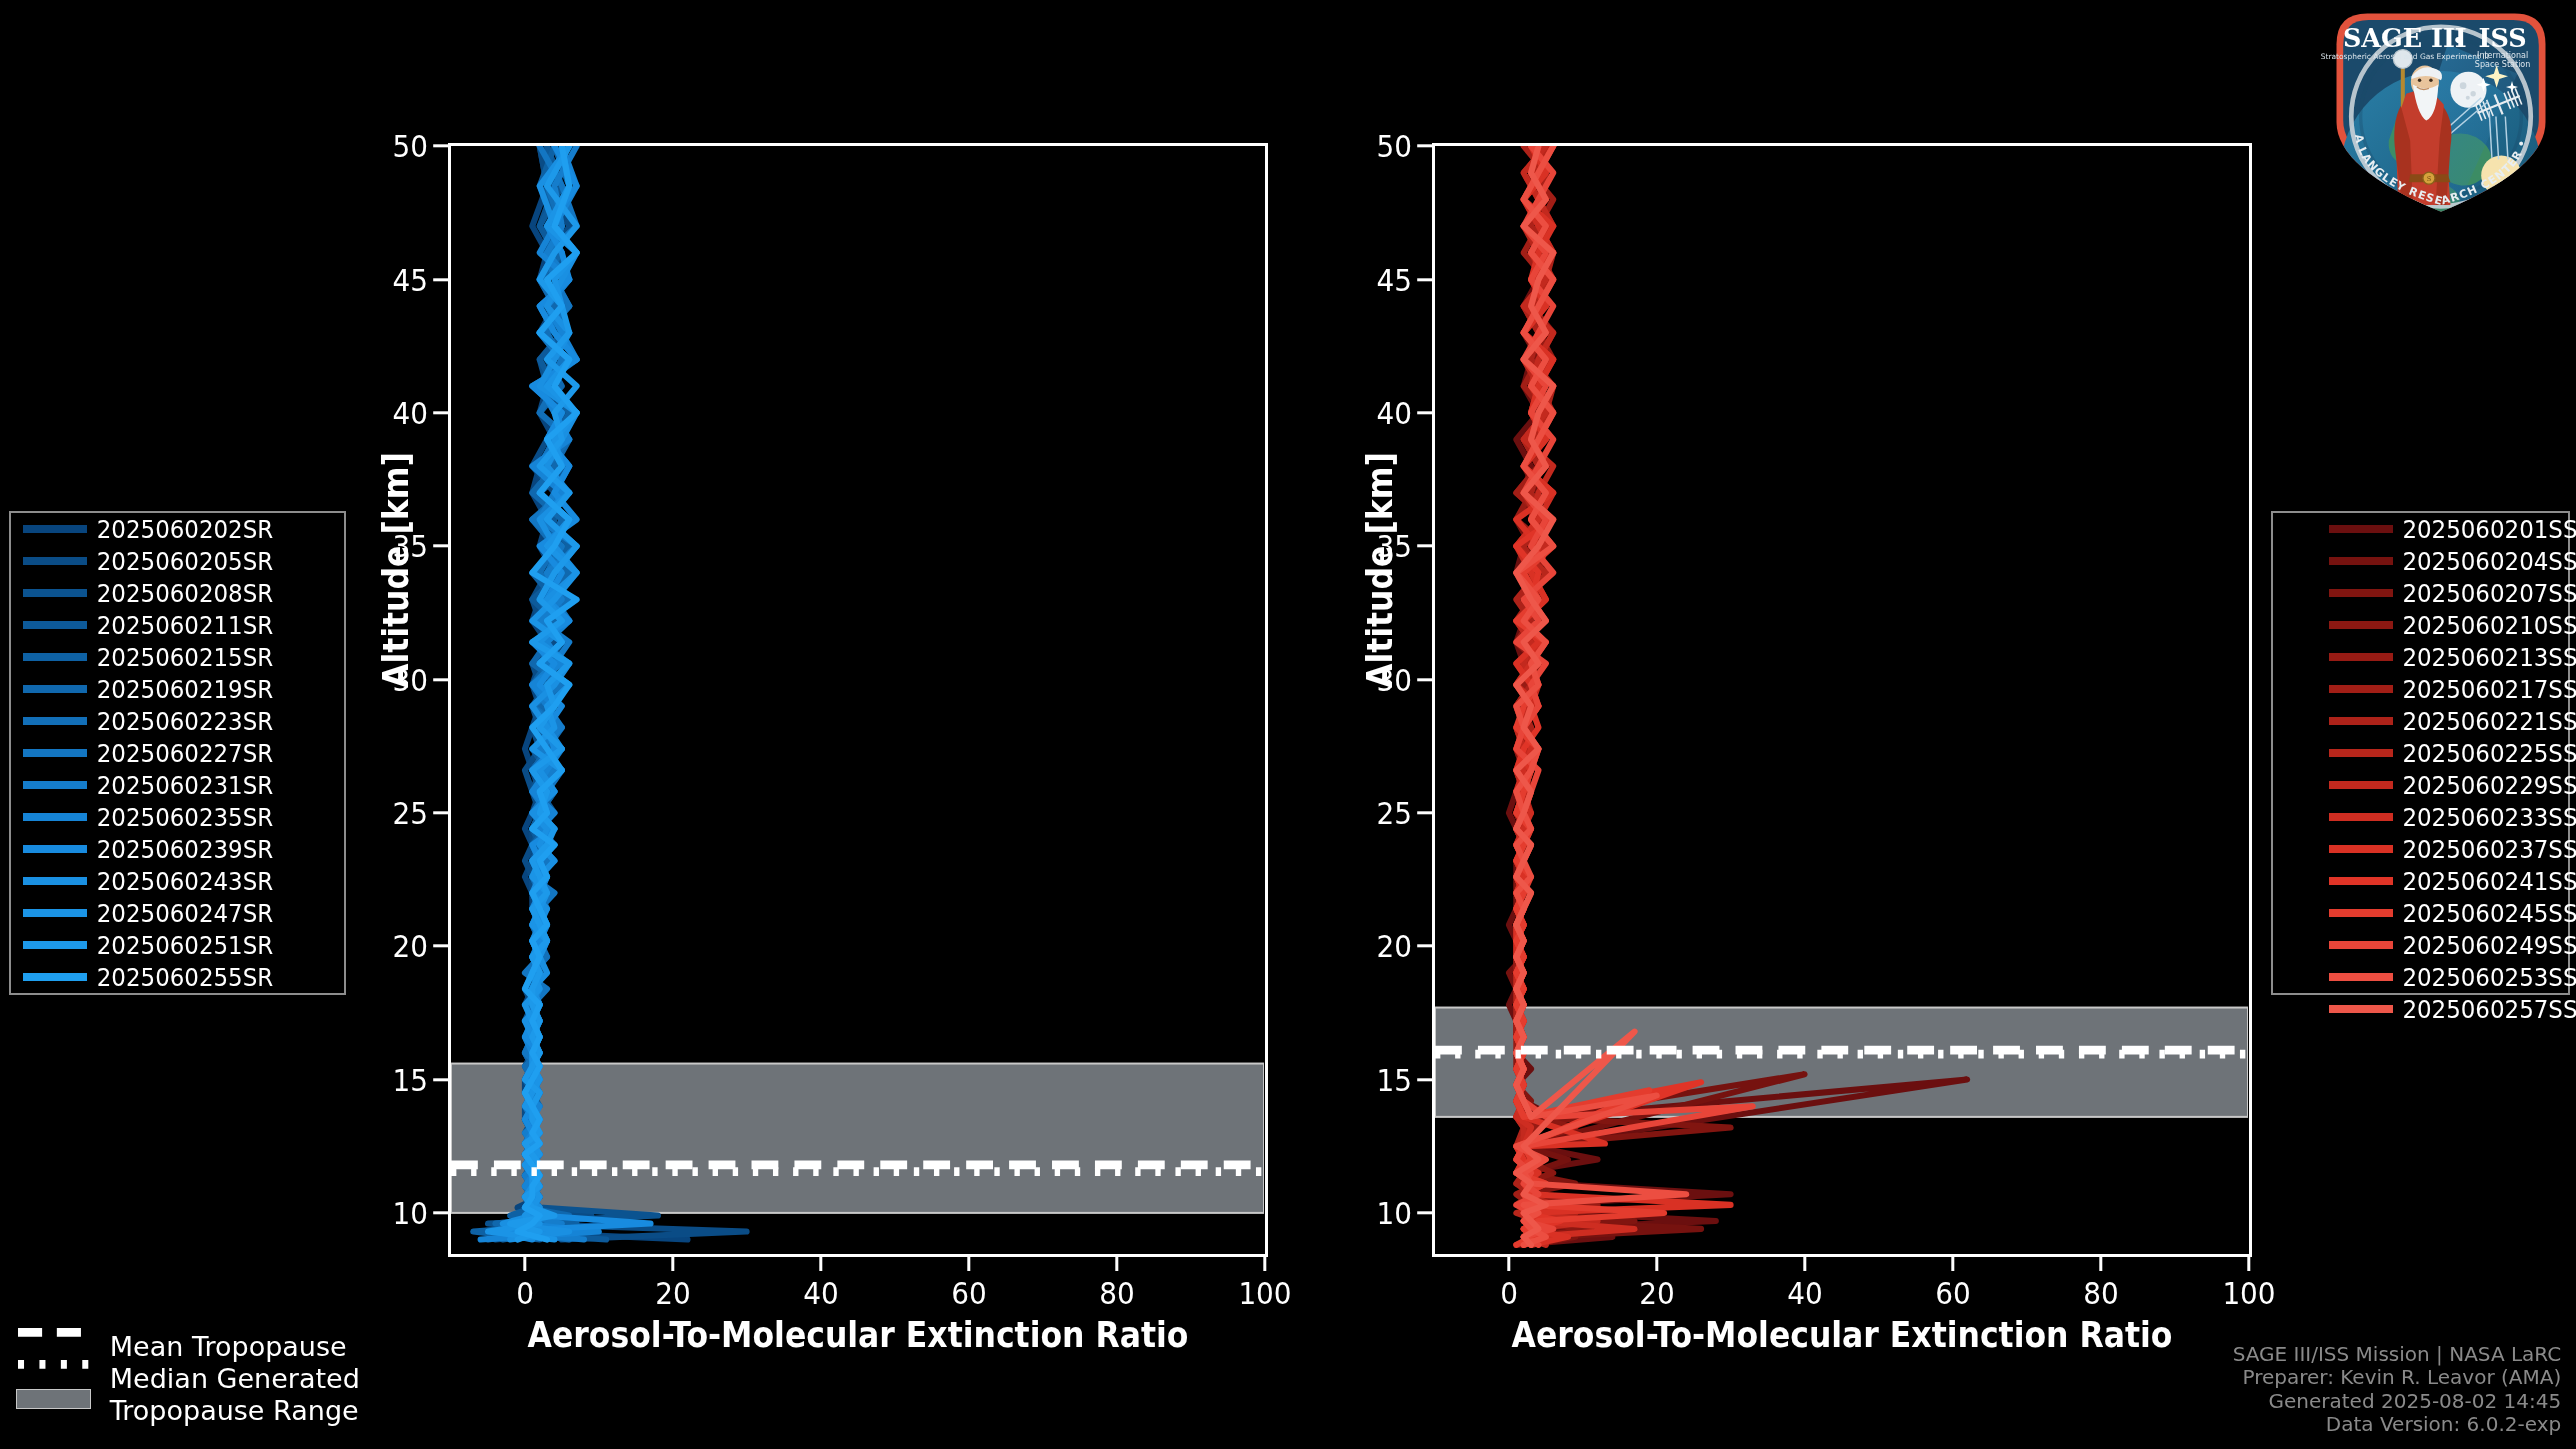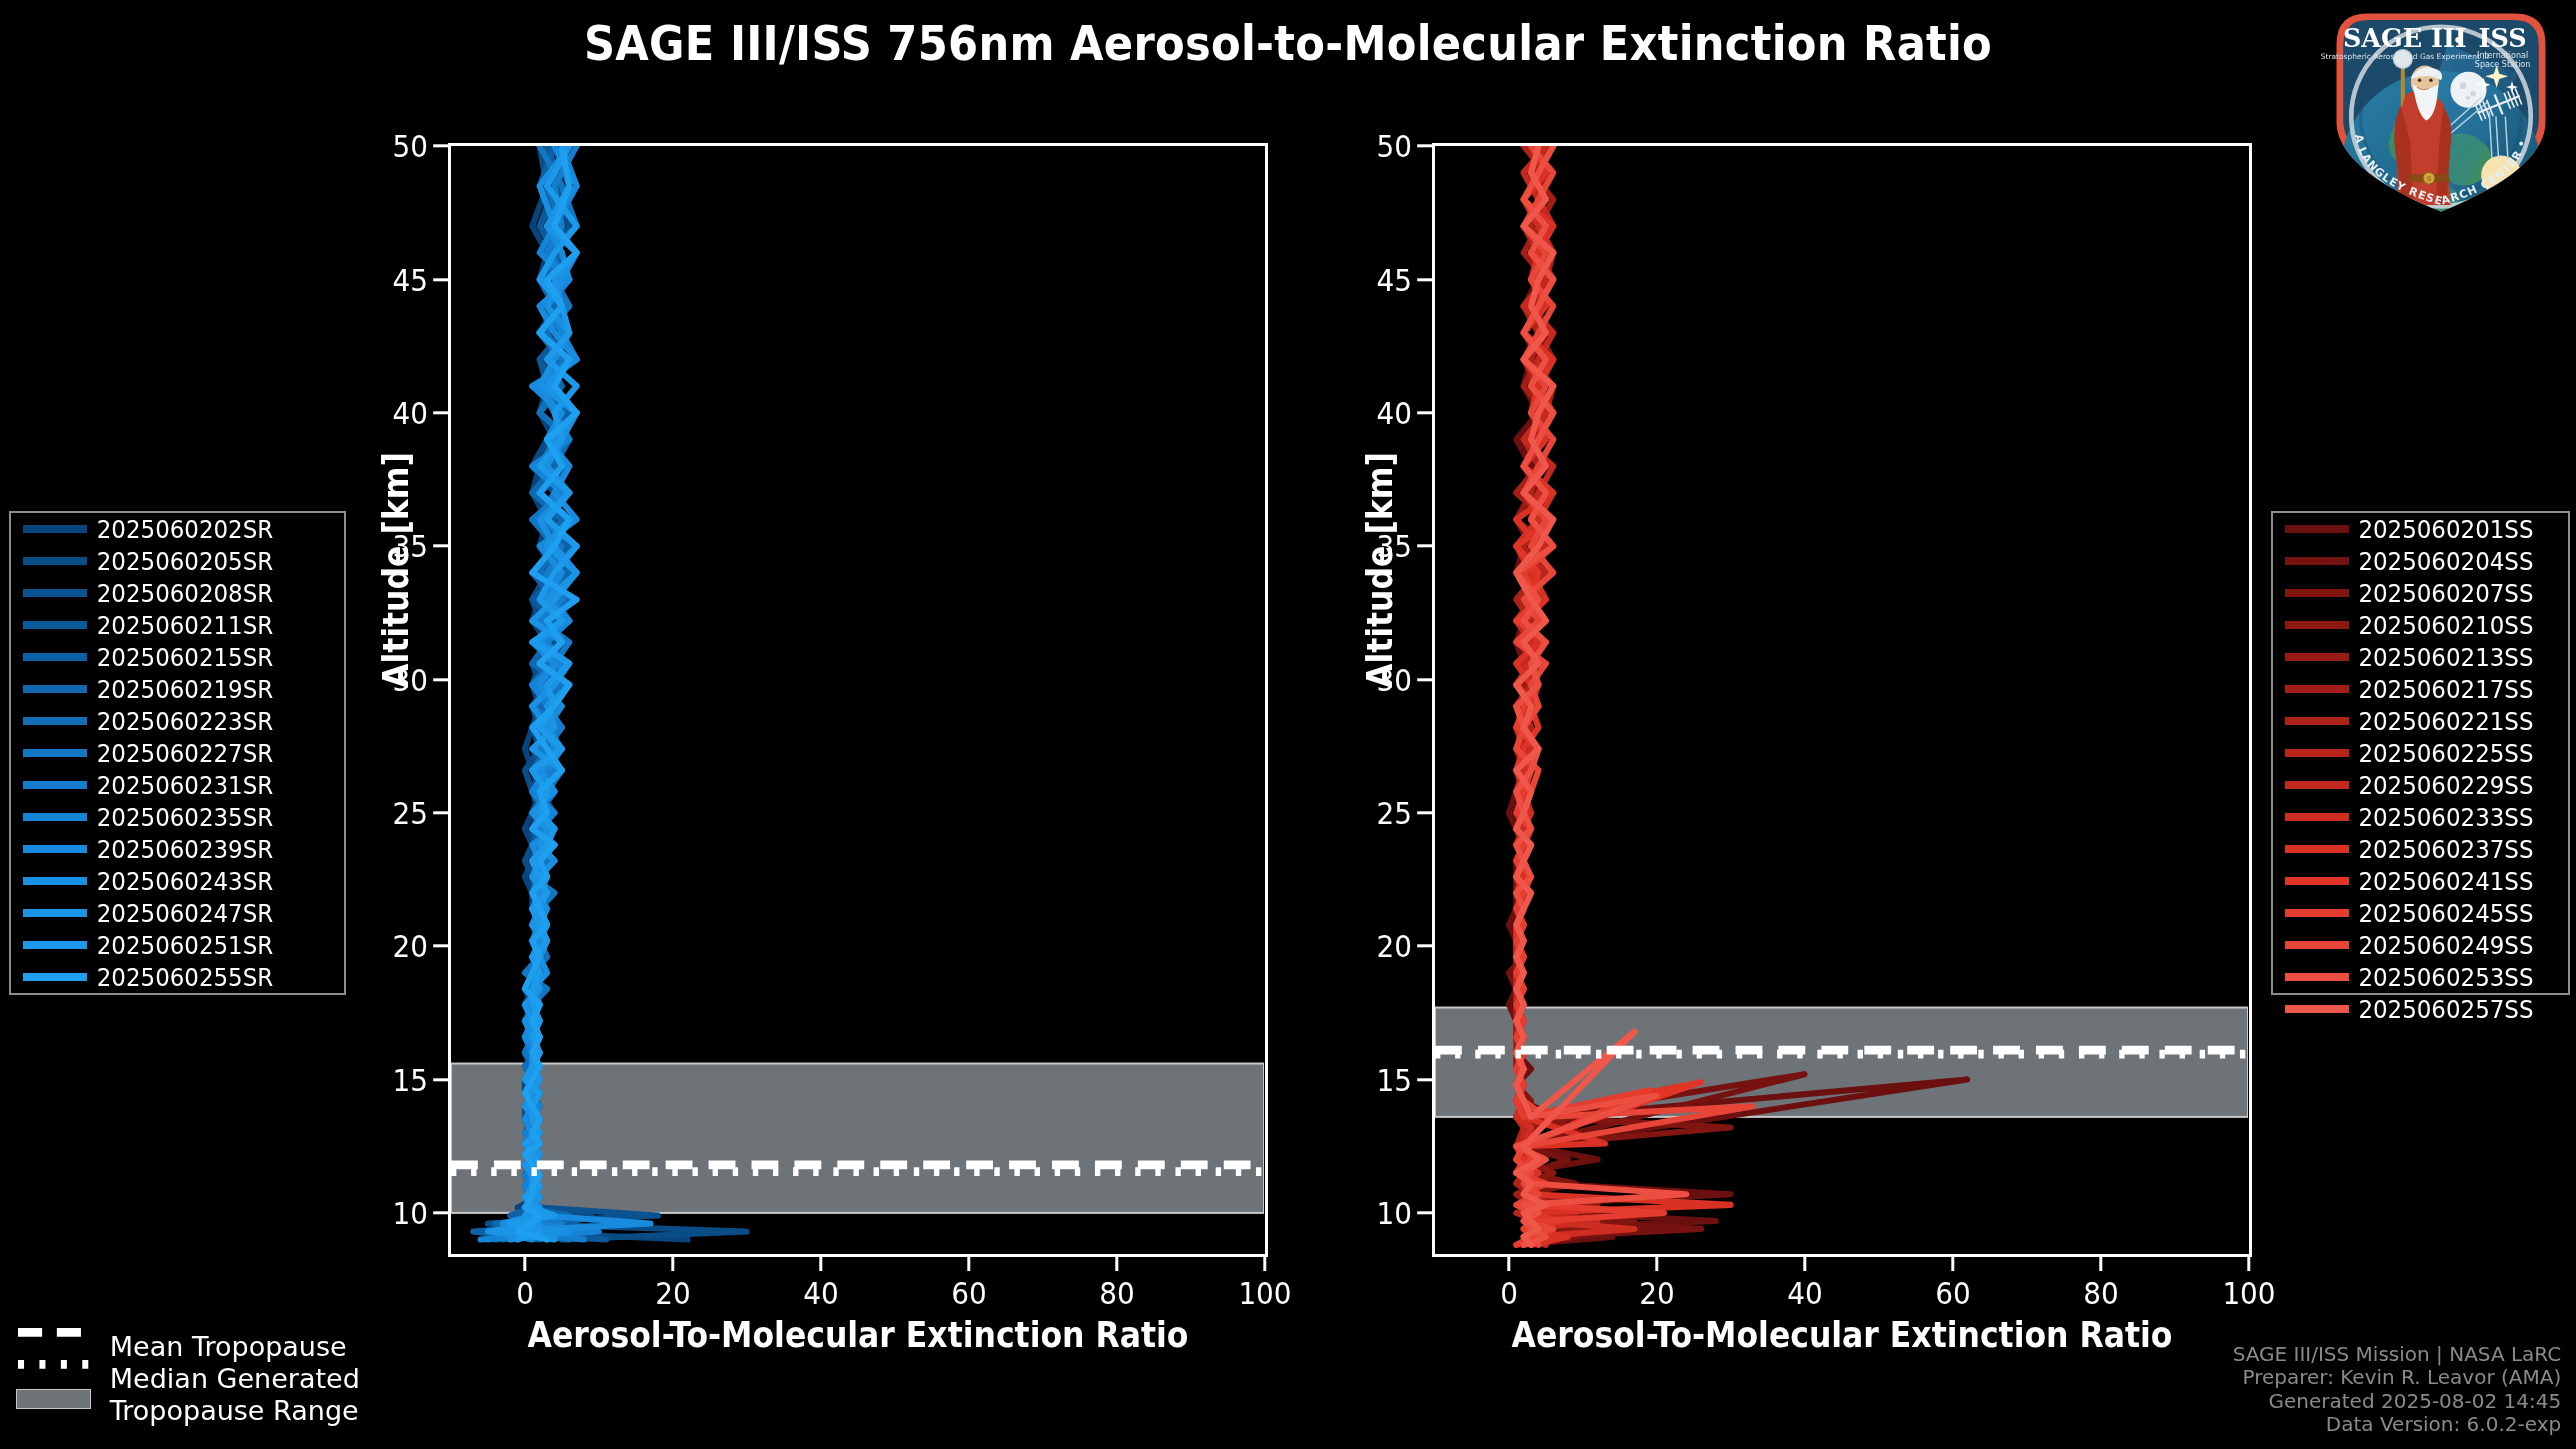--- a/index.html
+++ b/index.html
@@ -42,21 +42,20 @@
   .tl-text{color:#fff;font-size:27px;font-family:"DejaVu Sans",sans-serif;white-space:nowrap;margin-top:28px;}
 
   .credits{position:absolute;right:14.8px;text-align:right;color:#8a8a8a;font-size:20px;line-height:1.18;
            font-family:"DejaVu Sans",sans-serif;}
 </style>
 </head>
 <body>
 
 <div id="root">
 
-  <div class="ttl" id="main-title">SAGE III/ISS 756nm Aerosol-to-Molecular Extinction Ratio</div>
 
 
   <div class="axes" id="axes-sunrise" style="left:448px;top:143px;width:820px;height:1114px;">
     <div class="plotclip">
         <svg id="svg-sunrise" width="813" height="1107" viewBox="0 0 1212 1650">
           <rect x="0" y="1367.710843373494" width="1212" height="222.6506024096384" fill="#6e7378" stroke="#c8c8c8" stroke-width="3"></rect>
           <polyline points="352.6,1630.1 77.1,1618.2 264.4,1606.3 154.3,1594.3 99.2,1582.4 132.2,1566.5 121.2,1550.6 110.2,1534.7 121.2,1518.8 110.2,1502.9 121.2,1487.0 121.2,1471.1 110.2,1451.2 121.2,1431.3 110.2,1411.4 110.2,1391.6 121.2,1371.7 110.2,1351.8 121.2,1328.0 121.2,1304.1 110.2,1280.2 121.2,1256.4 121.2,1232.5 132.2,1208.7 143.2,1184.8 132.2,1161.0 121.2,1137.1 121.2,1113.3 110.2,1089.4 121.2,1065.5 121.2,1041.7 110.2,1017.8 121.2,994.0 132.2,962.2 121.2,930.4 110.2,898.6 121.2,866.7 132.2,834.9 121.2,803.1 132.2,771.3 143.2,739.5 121.2,707.7 132.2,675.9 154.3,636.1 132.2,596.4 143.2,556.6 121.2,516.9 132.2,477.1 154.3,437.3 132.2,397.6 143.2,357.8 165.3,318.1 132.2,278.3 154.3,238.6 132.2,198.8 143.2,159.0 121.2,119.3 143.2,59.6 132.2,0.0" fill="none" stroke="#08457e" stroke-width="9" stroke-linejoin="round" stroke-linecap="round"></polyline>
           <polyline points="165.3,1630.1 440.7,1618.2 88.1,1606.3 209.3,1594.3 121.2,1582.4 110.2,1566.5 121.2,1550.6 121.2,1534.7 110.2,1518.8 121.2,1502.9 110.2,1487.0 121.2,1471.1 110.2,1451.2 110.2,1431.3 121.2,1411.4 121.2,1391.6 110.2,1371.7 121.2,1351.8 110.2,1328.0 121.2,1304.1 121.2,1280.2 110.2,1256.4 121.2,1232.5 132.2,1208.7 132.2,1184.8 121.2,1161.0 132.2,1137.1 121.2,1113.3 121.2,1089.4 110.2,1065.5 121.2,1041.7 121.2,1017.8 132.2,994.0 121.2,962.2 110.2,930.4 132.2,898.6 121.2,866.7 143.2,834.9 132.2,803.1 121.2,771.3 154.3,739.5 132.2,707.7 121.2,675.9 143.2,636.1 165.3,596.4 132.2,556.6 154.3,516.9 121.2,477.1 143.2,437.3 176.3,397.6 132.2,357.8 154.3,318.1 143.2,278.3 165.3,238.6 132.2,198.8 154.3,159.0 176.3,119.3 143.2,59.6 132.2,0.0" fill="none" stroke="#0a4c86" stroke-width="9" stroke-linejoin="round" stroke-linecap="round"></polyline>
           <polyline points="66.1,1630.1 198.3,1618.2 55.1,1606.3 308.5,1594.3 132.2,1582.4 121.2,1566.5 110.2,1550.6 121.2,1534.7 121.2,1518.8 110.2,1502.9 121.2,1487.0 110.2,1471.1 121.2,1451.2 121.2,1431.3 110.2,1411.4 121.2,1391.6 121.2,1371.7 110.2,1351.8 121.2,1328.0 132.2,1304.1 121.2,1280.2 121.2,1256.4 132.2,1232.5 121.2,1208.7 132.2,1184.8 143.2,1161.0 121.2,1137.1 132.2,1113.3 121.2,1089.4 132.2,1065.5 121.2,1041.7 132.2,1017.8 143.2,994.0 121.2,962.2 132.2,930.4 143.2,898.6 132.2,866.7 121.2,834.9 143.2,803.1 154.3,771.3 132.2,739.5 143.2,707.7 165.3,675.9 132.2,636.1 154.3,596.4 143.2,556.6 176.3,516.9 132.2,477.1 154.3,437.3 165.3,397.6 143.2,357.8 132.2,318.1 176.3,278.3 154.3,238.6 143.2,198.8 165.3,159.0 132.2,119.3 154.3,59.6 143.2,0.0" fill="none" stroke="#0b5390" stroke-width="9" stroke-linejoin="round" stroke-linecap="round"></polyline>
           <polyline points="231.4,1630.1 44.1,1618.2 143.2,1606.3 121.2,1594.3 110.2,1582.4 121.2,1566.5 132.2,1550.6 110.2,1534.7 121.2,1518.8 121.2,1502.9 110.2,1487.0 121.2,1471.1 110.2,1451.2 121.2,1431.3 132.2,1411.4 110.2,1391.6 121.2,1371.7 121.2,1351.8 132.2,1328.0 110.2,1304.1 121.2,1280.2 132.2,1256.4 121.2,1232.5 143.2,1208.7 121.2,1184.8 132.2,1161.0 132.2,1137.1 121.2,1113.3 143.2,1089.4 121.2,1065.5 132.2,1041.7 121.2,1017.8 154.3,994.0 132.2,962.2 143.2,930.4 121.2,898.6 154.3,866.7 132.2,834.9 165.3,803.1 143.2,771.3 132.2,739.5 154.3,707.7 121.2,675.9 165.3,636.1 143.2,596.4 154.3,556.6 132.2,516.9 176.3,477.1 143.2,437.3 165.3,397.6 154.3,357.8 132.2,318.1 165.3,278.3 143.2,238.6 176.3,198.8 154.3,159.0 132.2,119.3 165.3,59.6 143.2,0.0" fill="none" stroke="#0d5a9a" stroke-width="9" stroke-linejoin="round" stroke-linecap="round"></polyline>
@@ -230,21 +229,21 @@
       </div>
       <div class="legend-row">
         <div class="legend-swatch" style="background: rgb(29, 153, 234);"></div>
         <div class="legend-text">2025060251SR</div>
       </div>
       <div class="legend-row">
         <div class="legend-swatch" style="background: rgb(31, 159, 240);"></div>
         <div class="legend-text">2025060255SR</div>
       </div>
     </div>
-  <div class="legend-box" id="legend-sunset" style="left:2271px;top:511px;width:299px;height:484px;">
+  <div class="legend-box" id="legend-sunset" style="left:2271px;top:511px;width:299px;height:484px;padding-left:44px;">
       <div class="legend-row">
         <div class="legend-swatch" style="background: rgb(107, 15, 15);"></div>
         <div class="legend-text">2025060201SS</div>
       </div>
       <div class="legend-row">
         <div class="legend-swatch" style="background: rgb(118, 18, 15);"></div>
         <div class="legend-text">2025060204SS</div>
       </div>
       <div class="legend-row">
         <div class="legend-swatch" style="background: rgb(129, 21, 16);"></div>

